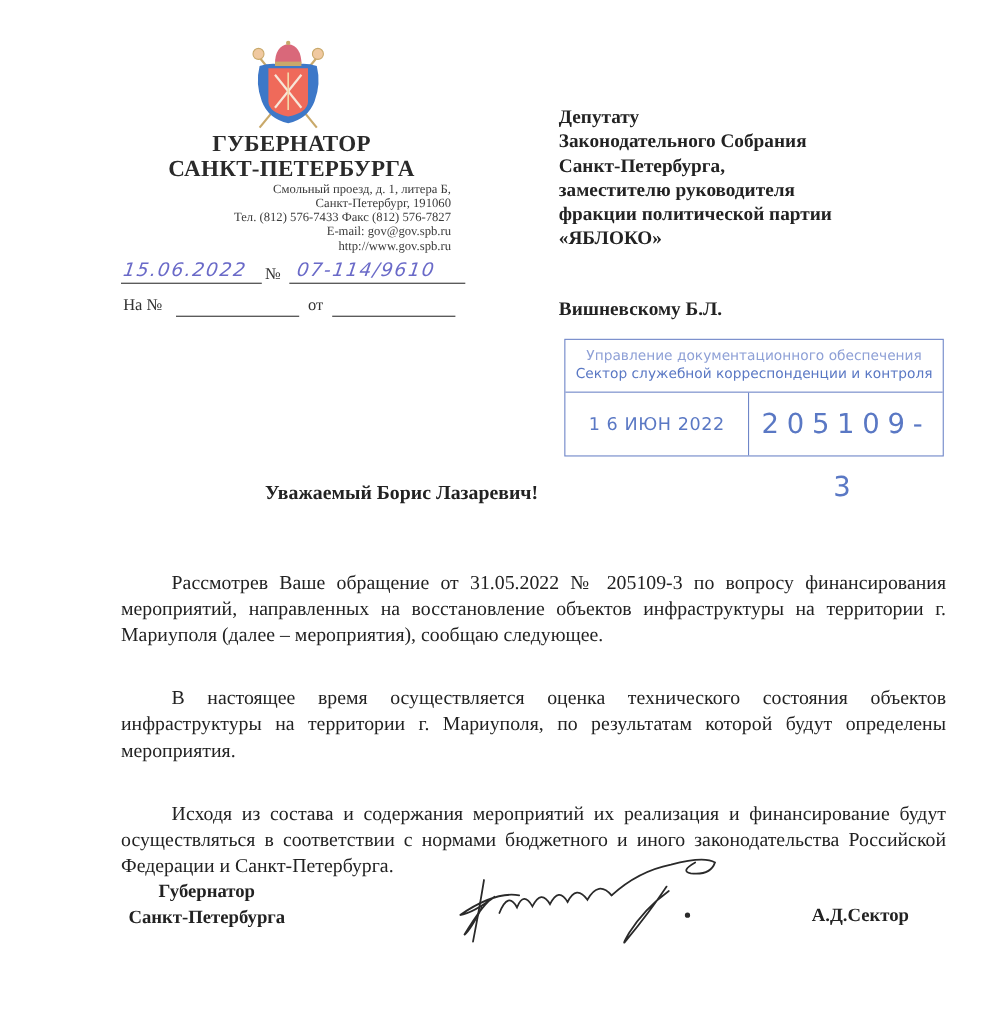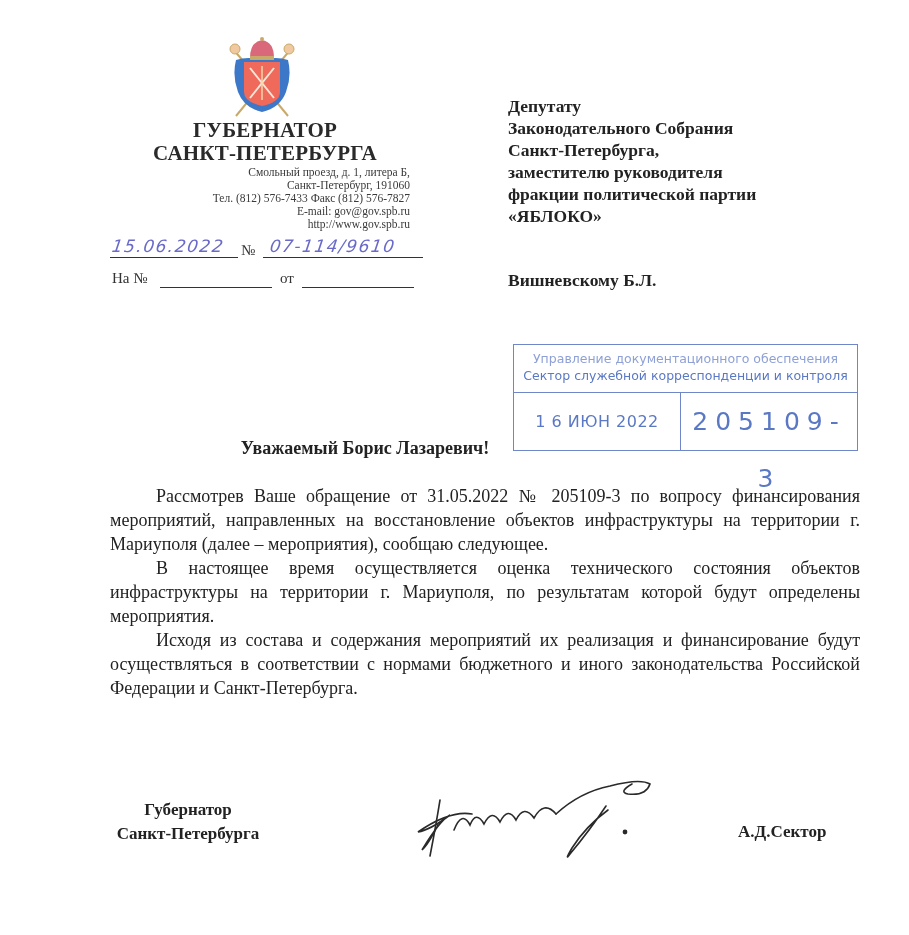--- a/index.html
+++ b/index.html
@@ -23,31 +23,31 @@
 
   .ref-line { left: 110px; top: 270px; width: 315px; height: 22px; font-size: 15px; color: #333; }
   .ref-line span { position: absolute; top: 0; }
 
   
   .recipient { left: 508px; top: 95px; font-weight: bold; font-size: 17.5px; line-height: 22px; color: #222; }
   .recipient div { white-space: nowrap; }
   .recipient-name { left: 508px; top: 270px; font-weight: bold; font-size: 17.5px; color: #222; white-space: nowrap; }
 
   
-  .stamp { left: 513px; top: 308px; width: 345px; height: 107px; border: 1.5px solid #6f86c8; color: #5a78c4; font-family: "DejaVu Sans", sans-serif; margin-top: 36px; }
+  .stamp { left: 513px; top: 308px; width: 345px; height: 107px; border: 1.5px solid #6f86c8; color: #5a78c4; font-family: "DejaVu Sans", sans-serif; }
   .stamp-top { position: absolute; left: 0; top: 0; width: 100%; height: 48px; border-bottom: 1.5px solid #6f86c8; text-align: center; font-size: 12.5px; line-height: 17px; padding-top: 5px; }
   .stamp-top div { white-space: nowrap; overflow: hidden; }
   .stamp-top .faded { color: #8ea0d6; }
   .stamp-date { position: absolute; left: 0; top: 48px; width: 167px; height: 57px; border-right: 1.5px solid #6f86c8; text-align: center; line-height: 57px; font-size: 16px; letter-spacing: 0.5px; }
   .stamp-num { position: absolute; left: 167px; top: 48px; width: 176px; height: 57px; text-align: center; line-height: 57px; font-size: 25px; letter-spacing: 7px; }
 
   
   .salutation { left: 0; width: 730px; top: 438px; text-align: center; font-weight: bold; font-size: 18px; color: #222; }
   .body { left: 110px; top: 484px; width: 750px; font-size: 18px; line-height: 24px; color: #222; }
-  .body p { text-indent: 46px; text-align: justify; text-align-last: left; }
+  .body p { text-indent: 46px; text-align: justify; text-align-last: left; margin-top: 33px; }
 
   
   .sig-title { left: 98px; top: 798px; width: 180px; font-weight: bold; font-size: 17px; line-height: 24px; text-align: center; color: #222; }
   .sig-name { left: 738px; top: 822px; font-weight: bold; font-size: 17px; color: #222; white-space: nowrap; }
   .sig-mark { left: 410px; top: 770px; width: 260px; height: 95px; }
 </style>
 </head>
 <body>
 
 <div class="abs crest">

